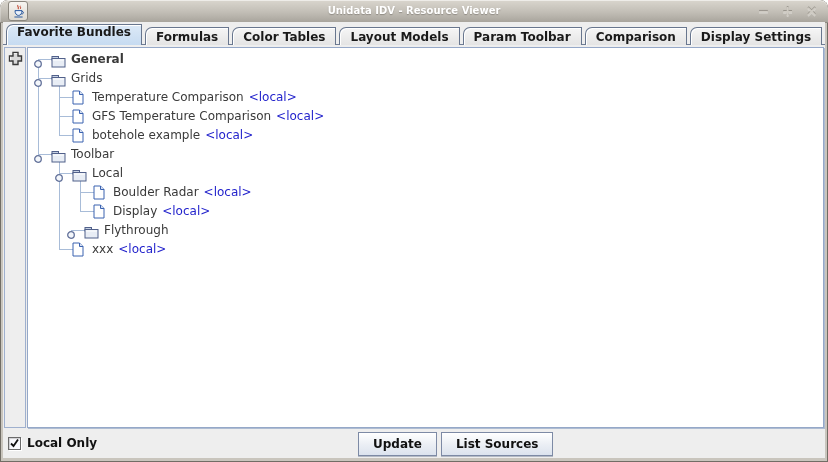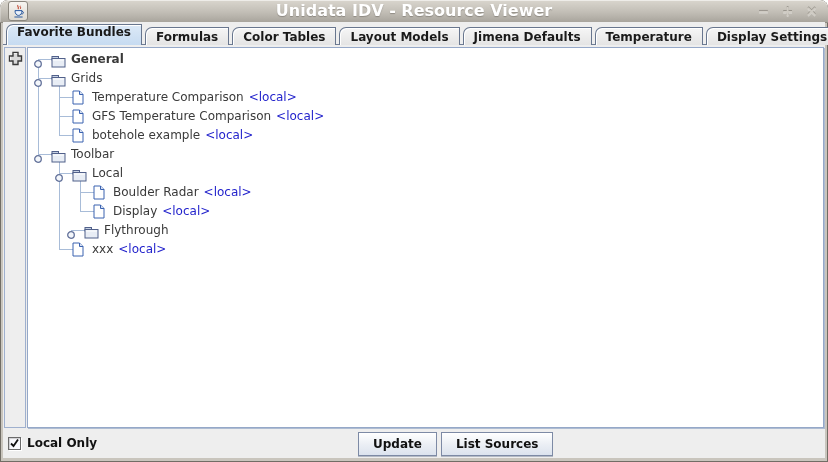--- a/index.html
+++ b/index.html
@@ -7,21 +7,21 @@
   .window{position:relative;width:828px;height:462px;background:#C9C5BD;border-radius:8px 8px 0 0;
           box-shadow:inset 0 0 0 1px #716D65;overflow:hidden;}
   
   .titlebar{position:absolute;left:0;top:0;width:100%;height:22px;
             background:linear-gradient(#DAD6CE,#C2BEB6 55%,#A9A59D);
             border-radius:8px 8px 0 0;border-bottom:1px solid #8E8A82;
             box-shadow:inset 0 1px 0 rgba(255,255,255,.55), inset 1px 0 0 rgba(255,255,255,.25);}
   .app-icon{position:absolute;left:8px;top:1px;width:20px;height:20px;background:linear-gradient(#F7F5F1,#DDD9D1);
             border:1px solid #8A867E;border-radius:3px;box-sizing:border-box;display:flex;align-items:center;justify-content:center;}
   .title-text{position:absolute;left:0;right:0;top:0;height:22px;line-height:22px;text-align:center;
-              font-size:16px;font-weight:bold;color:#FFFFFF;text-shadow:0 1px 1px rgba(90,86,80,.45);}
+              font-size:10px;font-weight:bold;color:#FFFFFF;text-shadow:0 1px 1px rgba(90,86,80,.45);}
   .win-controls{position:absolute;right:8px;top:0;height:22px;display:flex;gap:7px;align-items:center;}
   .win-btn{width:17px;height:16px;text-align:center;line-height:16px;font-size:14px;font-weight:bold;
            color:#CFCBC3;text-shadow:0 -1px 0 rgba(110,106,98,.5), 0 1px 0 rgba(255,255,255,.35);cursor:default;}
   
   .content{position:absolute;left:3px;right:3px;top:22px;bottom:4px;background:#EEEEEE;}
   .tab-line{position:absolute;left:0;right:0;top:22px;height:1px;background:#6E7C94;}
   .tab-bar{position:absolute;left:3px;top:2px;height:21px;display:flex;align-items:flex-end;z-index:2;}
   .tab{box-sizing:border-box;height:18px;margin-right:3px;padding:2px 10px 0 10px;
        background:linear-gradient(#F6F6F6,#E4E4E4);border:1px solid #68768E;border-bottom:none;
        border-top-left-radius:7px;font-size:12px;font-weight:bold;color:#1A1A1A;white-space:nowrap;
@@ -76,22 +76,22 @@
       <span class="win-btn">×</span>
     </div>
   </div>
 
   <div class="content">
     <div class="tab-bar">
         <div class="tab sel">Favorite Bundles</div>
         <div class="tab">Formulas</div>
         <div class="tab">Color Tables</div>
         <div class="tab">Layout Models</div>
-        <div class="tab">Jimena Defaults</div>
-        <div class="tab">Temperature</div>
+        <div class="tab">Param Toolbar</div>
+        <div class="tab">Comparison</div>
         <div class="tab">Display Settings</div>
       </div>
     <div class="tab-line"></div>
 
     <div class="dock-strip">
       <svg class="dock-plus" width="15" height="15" viewBox="0 0 15 15" style="display:block;margin:3px auto 0 auto;">
         <path d="M5 1.5 h5 v3.5 h3.5 v5 H10 v3.5 H5 V10 H1.5 V5 H5 z" fill="#D9D9D9" stroke="#3A3A3A" stroke-width="1.4"></path>
         <path d="M5.8 2.6 h3.4 M2.6 5.8 v3.4" stroke="#FFFFFF" stroke-width="1" fill="none" opacity="0.9"></path>
       </svg>
     </div>

